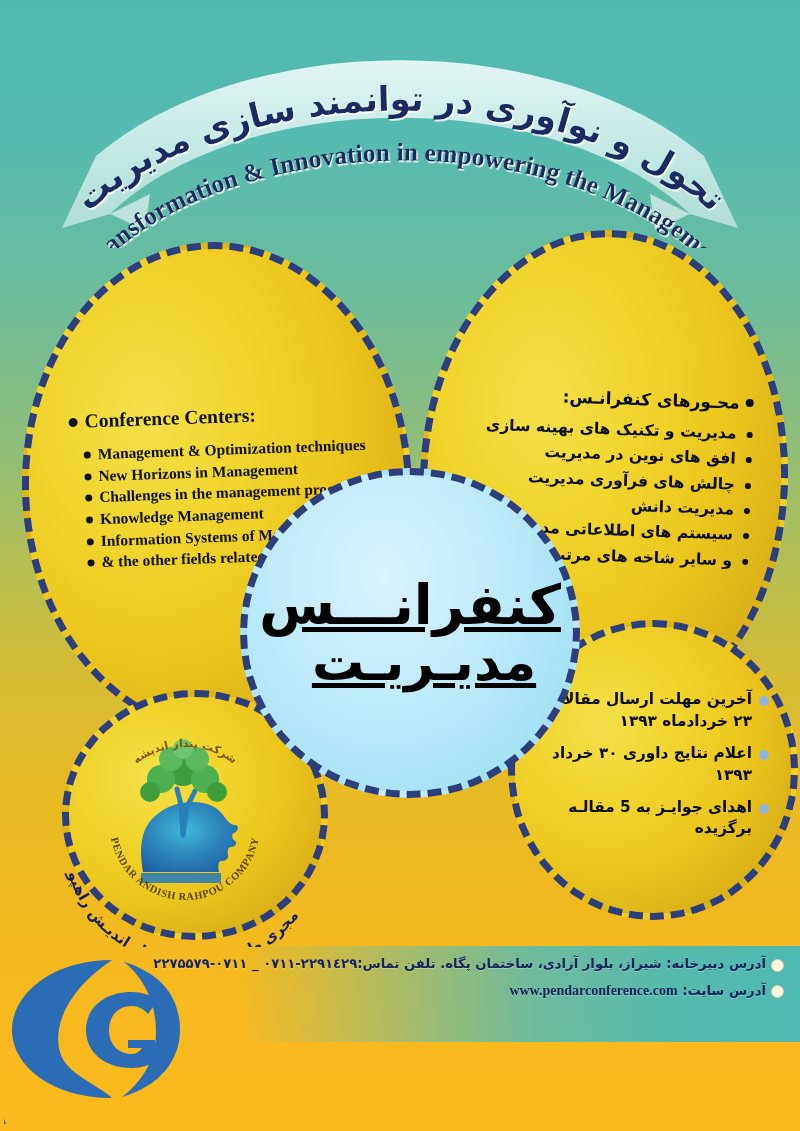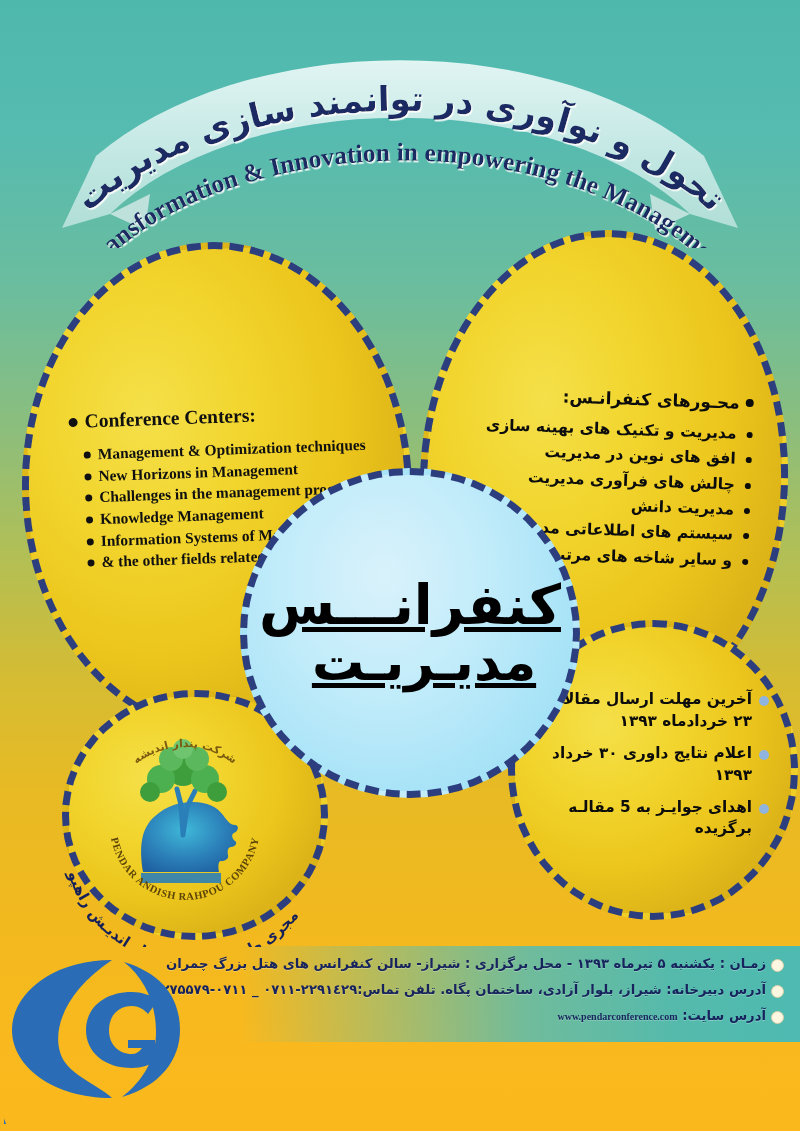--- a/index.html
+++ b/index.html
@@ -167,21 +167,21 @@
   .footer-list li{
     color:#16235c;font-size:13.2px;font-weight:bold;
     line-height:1.28;margin-bottom:9px;position:relative;padding-right:18px;
     text-shadow:0 1px 0 rgba(255,255,255,.25);
   }
   .footer-list li:before{
     content:"";position:absolute;right:0;top:3px;
     width:11px;height:11px;border-radius:50%;
     background:#fdf6e0;border:1px solid #d9cfa8;
   }
-  .footer-list li .url{font-family:"Liberation Serif", serif;font-size:10px;direction:ltr;display:inline-block;}
+  .footer-list li .url{font-family:"Liberation Serif", serif;font-size:14px;direction:ltr;display:inline-block;}
 
   
   .civilica{position:absolute;left:4px;top:952px;width:200px;height:176px;z-index:9;}
   .civilica svg{display:block;}
 </style>
 </head>
 <body>
 
 <div class="poster">
 
@@ -316,21 +316,20 @@
 
   <div class="bubble bubble-center">
     <div class="center-title">
       <div class="l1">کنفرانـــس</div>
       <div class="l2">مدیـریـت</div>
     </div>
   </div>
 
   <div class="footer">
     <ul class="footer-list">
-      <li>زمـان : یکشنبه ۵ تیرماه ۱۳۹۳ - محل برگزاری : شیراز- سالن کنفرانس های هتل بزرگ چمران</li>
       <li>آدرس دبیرخانه: شیراز، بلوار آزادی، ساختمان پگاه. تلفن تماس:۲۲۹۱٤۲۹-۰۷۱۱ _ ۰۷۱۱-۲۲۷۵۵۷۹</li>
       <li>
         <span>آدرس سایت: </span><span class="url">www.pendarconference.com</span>
       </li>
     </ul>
   </div>
 
   <div class="civilica">
     <svg width="200" height="176" viewBox="0 0 200 176" xmlns="http://www.w3.org/2000/svg">
 

